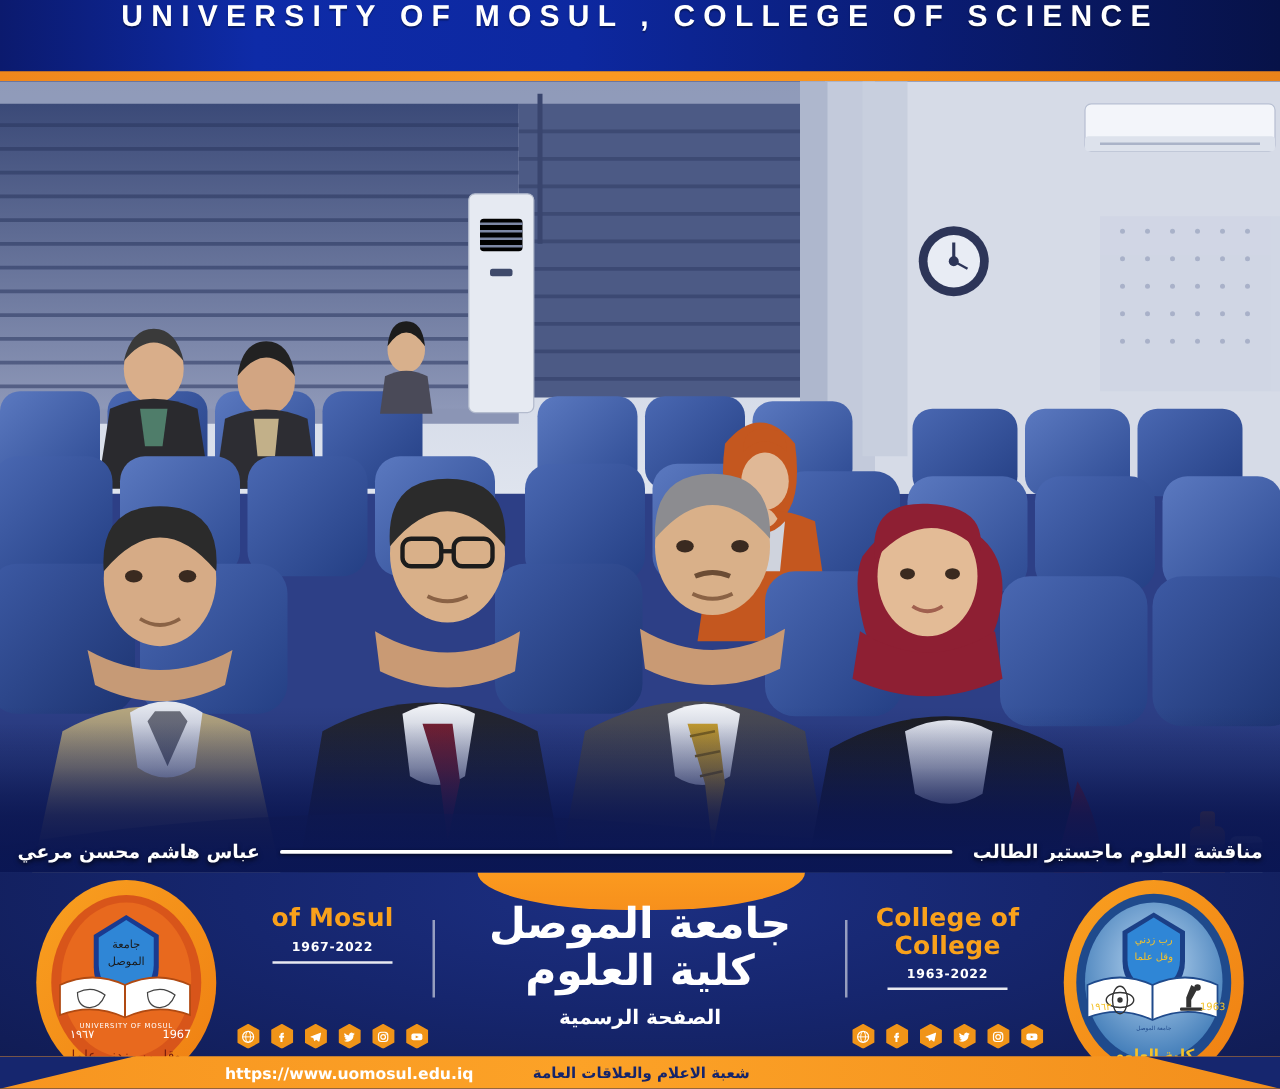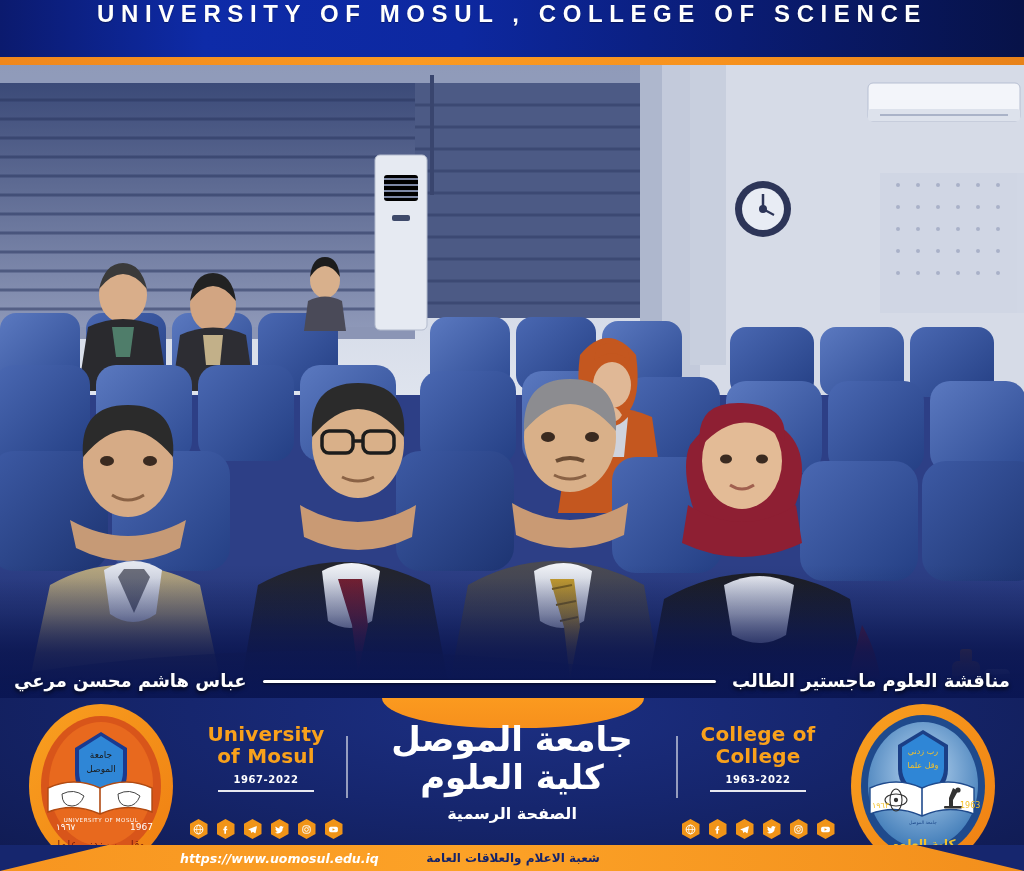--- a/index.html
+++ b/index.html
@@ -37,21 +37,21 @@
     position:absolute; left:0; bottom:0; width:1024px; height:120px;
     background:linear-gradient(180deg,rgba(10,20,80,0) 0%,rgba(10,20,80,.25) 30%,rgba(10,20,80,.72) 62%,rgba(10,22,84,.95) 100%);
     pointer-events:none;
   }
   .caption {
     position:absolute; left:0; top:664px; width:1024px; height:34px;
     display:flex; align-items:center; justify-content:space-between;
     padding:0 14px; direction:rtl;
   }
   .caption-txt {
-    color:#ffffff; font-size:18px; font-weight:bold; white-space:nowrap;
+    color:#ffffff; font-size:15px; font-weight:bold; white-space:nowrap;
     text-shadow:0 2px 4px rgba(0,0,0,.8); line-height:1;
   }
   .caption-line {
     flex:1; height:3px; background:#ffffff; margin:0 16px;
     box-shadow:0 1px 3px rgba(0,0,0,.6); border-radius:2px;
   }
 
   
   .footer {
     position:absolute; left:0; top:698px; width:1024px; height:173px;
@@ -132,21 +132,21 @@
     background:#16266e;
     clip-path:polygon(0 0,108px 0,0 26px);
   }
   .bottom-bar .bb-cut-r {
     position:absolute; right:0; top:0; width:150px; height:26px;
     background:#16266e;
     clip-path:polygon(150px 0,42px 0,150px 26px);
   }
   .url {
     position:absolute; color:#ffffff; font-size:12.5px; font-weight:bold;
-    font-family:"DejaVu Sans",sans-serif; white-space:nowrap;font-style:italic;
+    font-family:"DejaVu Sans",sans-serif; white-space:nowrap;
   }
   .url-left  { left:180px; }
   .url-right { left:646px; }
   .dept {
     position:absolute; left:412px; width:202px; text-align:center;
     color:#15246a; font-size:12px; font-weight:bold; direction:rtl;
     font-family:"DejaVu Sans",sans-serif;
   }
 </style>
 </head>
@@ -469,21 +469,20 @@
       <path d="M92 92 q12 -6 22 2 q-4 10 -12 10 q-10 0 -10 -12z" fill="none" stroke="#444" stroke-width="1"></path>
 
       <text x="30" y="128" font-size="9" fill="#ffffff" font-family="DejaVu Sans">١٩٦٧</text>
       <text x="104" y="128" font-size="9" fill="#ffffff" font-family="DejaVu Sans">1967</text>
       <text x="75" y="120" font-size="5.5" fill="#ffffff" text-anchor="middle" font-family="DejaVu Sans" letter-spacing="0.6">UNIVERSITY OF MOSUL</text>
       <text x="75" y="146" font-size="11" fill="#7b1f0d" text-anchor="middle" font-family="DejaVu Sans">وقل رب زدني علما</text>
     </svg>
   </div>
 
   <div class="side-block side-left">
-    <div class="side-name">University</div>
     <div class="side-name">of Mosul</div>
     <div class="side-years">1967-2022</div>
     <div class="side-underline"></div>
   </div>
   <div class="socials soc-left">
     <span class="hex">
         <svg width="11" height="11" viewBox="0 0 16 16">
           <circle cx="8" cy="8" r="6.4" fill="none" stroke="#fff" stroke-width="1.4"></circle>
           <ellipse cx="8" cy="8" rx="2.8" ry="6.4" fill="none" stroke="#fff" stroke-width="1.1"></ellipse>
           <line x1="1.6" y1="8" x2="14.4" y2="8" stroke="#fff" stroke-width="1.1"></line>

